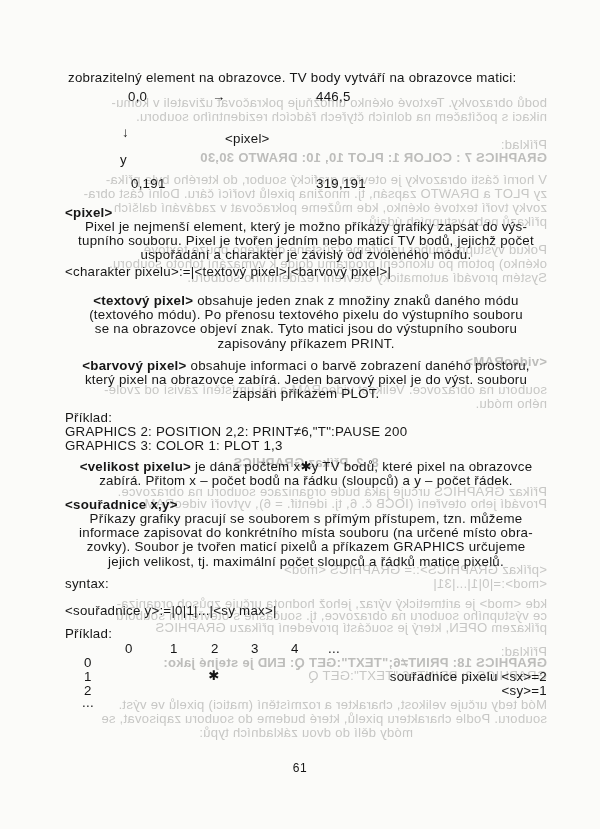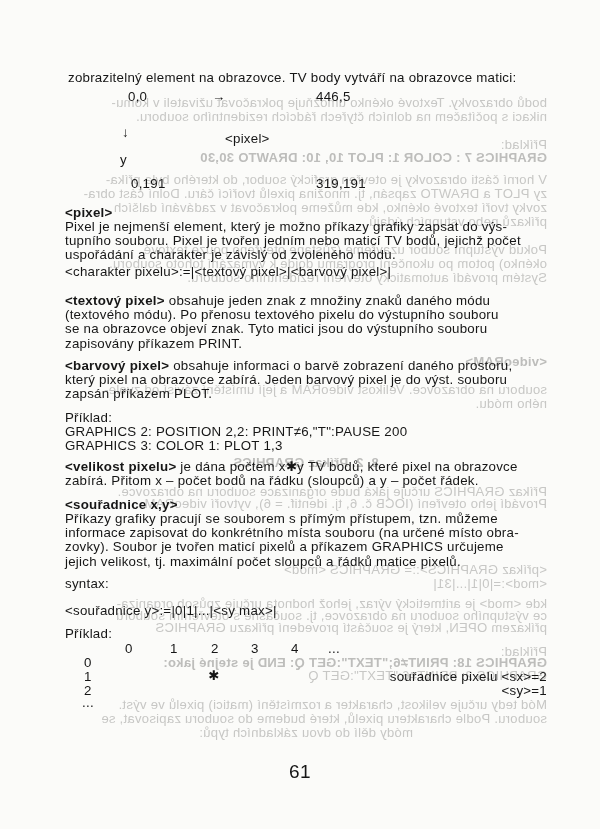--- a/index.html
+++ b/index.html
@@ -5,32 +5,32 @@
   html,body{margin:0;padding:0;}
   body{
     width:600px;height:829px;
     background:#fbfbf9;
     font-family:"Liberation Sans","DejaVu Sans",sans-serif;
     color:#161616;
     position:relative;
     overflow:hidden;
   }
   .page{position:absolute;left:0;top:0;width:600px;height:829px;}
-  .abs{position:absolute;}
+  .abs{position:absolute;text-align:center;}
   .txt{font-size:13.3px;line-height:14.2px;letter-spacing:0.25px;white-space:pre-line;margin:0;}
   .b{font-weight:bold;}
   
   #col{position:absolute;left:65px;top:0;width:482px;height:829px;}
   
   #diag{position:absolute;left:0;top:90px;width:482px;height:110px;}
   
   #exm{position:absolute;left:0;top:641px;width:482px;height:70px;}
   #exm .cell{position:absolute;font-size:13.3px;letter-spacing:0.25px;}
   .marker{font-size:14px;font-weight:bold;}
-  .pgnum{position:absolute;left:0;top:761px;width:600px;text-align:center;font-size:19px;letter-spacing:0.5px;}
+  .pgnum{position:absolute;left:0;top:761px;width:600px;text-align:center;font-size:12px;letter-spacing:0.5px;}
   
   #ghost{position:absolute;left:65px;top:0;width:482px;height:829px;pointer-events:none;}
   .gl{
     position:absolute;left:0;width:100%;
     font-size:13.1px;line-height:14px;letter-spacing:0.25px;
     color:#c7c7c5;
     transform:scaleX(-1);
     text-align:left;
     filter:blur(0.35px);
     white-space:nowrap;

